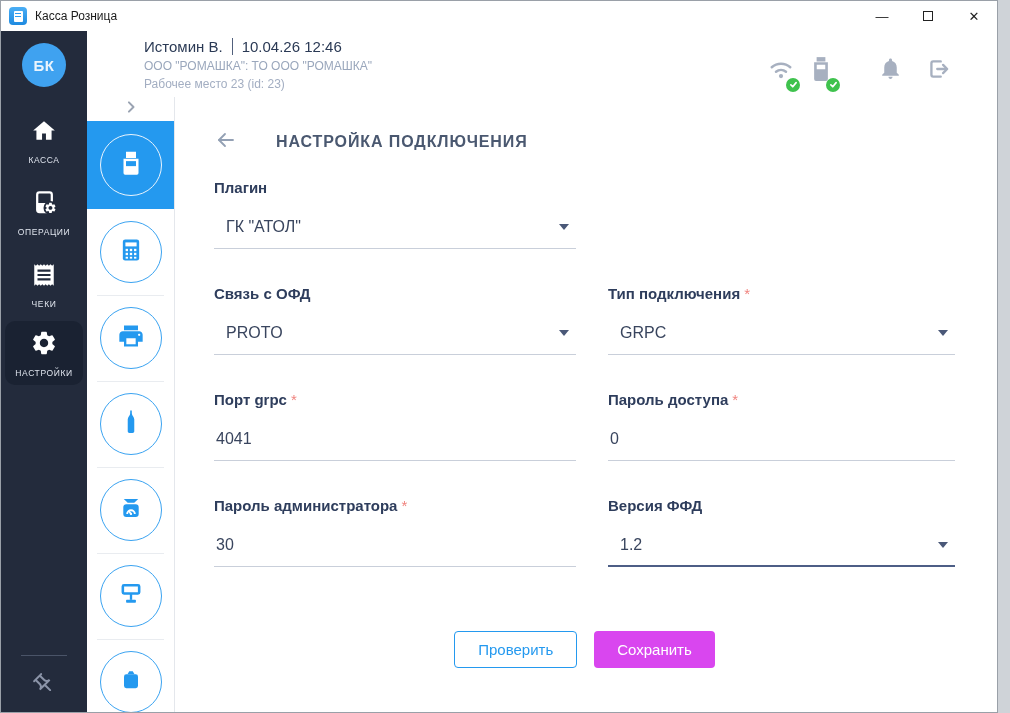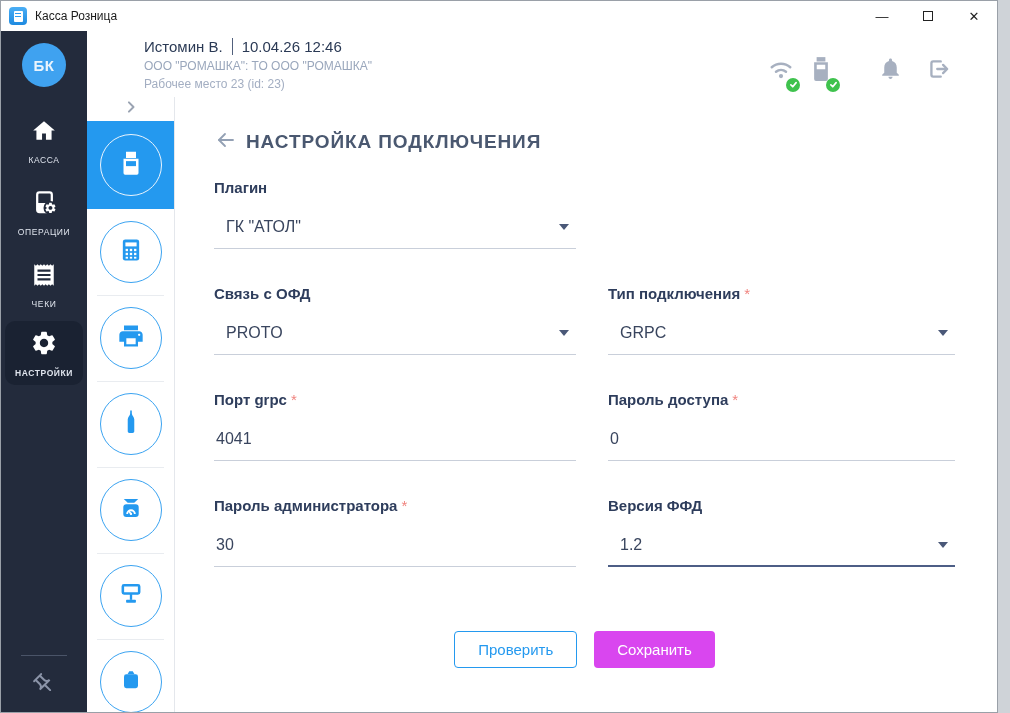--- a/index.html
+++ b/index.html
@@ -16,21 +16,21 @@
   .win-btn { width:46px; height:30px; display:flex; align-items:center; justify-content:center; font-size:13px; color:#222; cursor:default; }
   .max-glyph { width:10px; height:10px; border:1px solid #222; }
 
   
   .app-body { flex:1; display:flex; min-height:0; }
 
   
   .dark-sidebar { width:86px; background:#232b3c; display:flex; flex-direction:column; align-items:stretch; flex:0 0 auto; }
   .avatar { width:44px; height:44px; border-radius:50%; background:#3fa2f0; color:#eaf4fd; font-size:15px; font-weight:bold; display:flex; align-items:center; justify-content:center; margin:12px auto 18px; letter-spacing:.5px; }
   .nav-item { height:72px; display:flex; flex-direction:column; align-items:center; justify-content:center; gap:7px; cursor:pointer; }
-  .nav-item.active { background:#1a2232; border-radius:10px; margin:0 4px; height:64px; padding:2px 0;font-weight:bold; }
+  .nav-item.active { background:#1a2232; border-radius:10px; margin:0 4px; height:64px; padding:2px 0; }
   .nav-label { font-size:8.5px; color:#dfe4ed; letter-spacing:.6px; }
   .sidebar-bottom { margin-top:auto; display:flex; flex-direction:column; align-items:center; }
   .sidebar-divider { width:46px; height:1px; background:#4a5468; margin-bottom:16px; }
   .pin-wrap { margin-bottom:12px; cursor:pointer; }
 
   
   .right-col { flex:1; display:flex; flex-direction:column; min-width:0; }
 
   
   .topbar { height:66px; flex:0 0 auto; display:flex; padding:7px 44px 0 57px; }
@@ -49,21 +49,21 @@
   .dev-active { height:88px; background:#2499ef; display:flex; align-items:center; justify-content:center; flex:0 0 auto; cursor:pointer; }
   .dev-item { height:86px; display:flex; align-items:center; justify-content:center; flex:0 0 auto; position:relative; cursor:pointer; }
   .dev-item.divided::before { content:""; position:absolute; top:0; left:10px; right:10px; height:1px; background:#e9ecf0; }
   .circle { width:62px; height:62px; border-radius:50%; border:1.5px solid #3aa3f1; display:flex; align-items:center; justify-content:center; }
   .circle.on-blue { border-color:#eaf4fd; }
 
   
   .main { flex:1; padding:0 42px 0 39px; min-width:0; }
   .title-row { margin-top:33px; display:flex; align-items:center; }
   .back-btn { width:24px; height:24px; display:flex; align-items:center; justify-content:center; cursor:pointer; }
-  .page-title { margin-left:8px; font-size:19px; color:#4a5870; letter-spacing:.9px; }
+  .page-title { margin-left:38px; font-size:16px; color:#4a5870; letter-spacing:.9px; }
 
   .form { margin-top:25px; display:grid; grid-template-columns:362px 1fr; column-gap:32px; row-gap:36px; }
   .f0 { grid-row:1; grid-column:1; } .f1 { grid-row:2; grid-column:1; } .f2 { grid-row:2; grid-column:2; }
   .f3 { grid-row:3; grid-column:1; } .f4 { grid-row:3; grid-column:2; } .f5 { grid-row:4; grid-column:1; }
   .f6 { grid-row:4; grid-column:2; }
   .field-label { font-size:15px; font-weight:bold; color:#2e3d5c; }
   .req { color:#f0837e; font-weight:normal; margin-left:4px; }
   .field-value { margin-top:22px; padding:0 0 12px 2px; font-size:16px; color:#39455e; border-bottom:1px solid #c9cfda; position:relative; }
   .field-value.select { padding-left:12px; cursor:pointer; }
   .field-value.focused { border-bottom:2px solid #4d5e86; padding-bottom:11px; }

